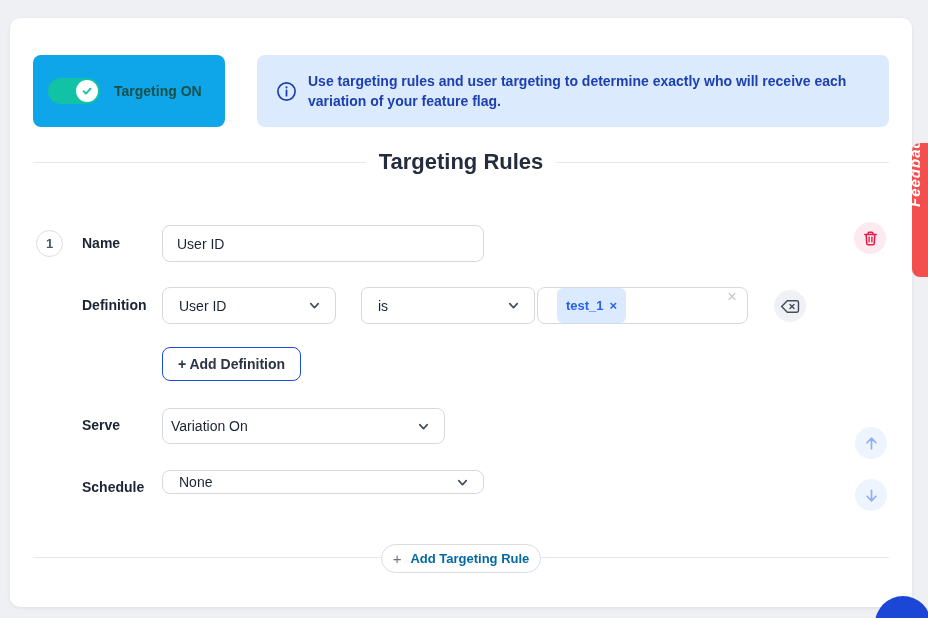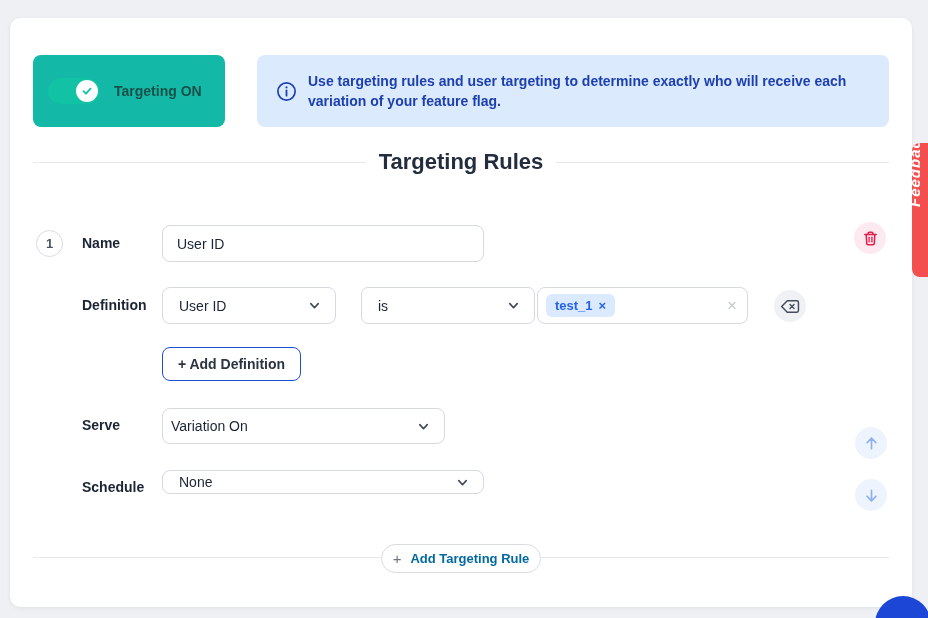--- a/index.html
+++ b/index.html
@@ -9,21 +9,21 @@
 
   .card {
     position:absolute; left:10px; top:18px; width:902px; height:589px;
     background:#ffffff; border-radius:10px;
     box-shadow:0 1px 4px rgba(16,24,40,.07);
   }
 
   
   .toggle-box {
     position:absolute; left:23px; top:37px; width:192px; height:72px;
-    background:#14b8a6; border-radius:8px;
+    background:#0ea5e9; border-radius:8px;
     display:flex; align-items:center; padding-left:15px;
   }
   .switch {
     position:relative; width:52px; height:26px; border-radius:13px;
     background:#12c2a4; cursor:pointer; flex:0 0 auto;
   }
   .switch .knob {
     position:absolute; right:2px; top:2px; width:22px; height:22px;
     border-radius:50%; background:#ffffff;
     display:flex; align-items:center; justify-content:center;
@@ -75,21 +75,21 @@
     display:flex; align-items:center; justify-content:center; cursor:pointer; border:none;
   }
   .delete-btn { left:844px; top:204px; background:#fdeaf0; }
   .backspace-btn { left:764px; top:272px; background:#f0f1f4; }
   .up-btn   { left:845px; top:409px; background:#eef4fd; }
   .down-btn { left:845px; top:461px; background:#eef4fd; }
 
   .tag-input {
     position:absolute; left:527px; top:269px; width:211px; height:37px;
     border:1px solid #d6d9de; border-radius:8px; background:#fff;
-    display:flex; align-items:center; padding:0 10px 0 8px;
+    display:flex; padding:0 10px 0 19px;
   }
   .chip {
     display:flex; align-items:center; gap:6px;
     background:#dbeafe; border-radius:6px; padding:4px 9px;
     font-size:13px; font-weight:700; color:#2563eb;
   }
   .chip .chip-x { cursor:pointer; font-weight:700; font-size:13px; line-height:1; }
   .tag-clear {
     margin-left:auto; color:#c3c7cf; font-size:17px; font-weight:400;
     cursor:pointer; line-height:1;

